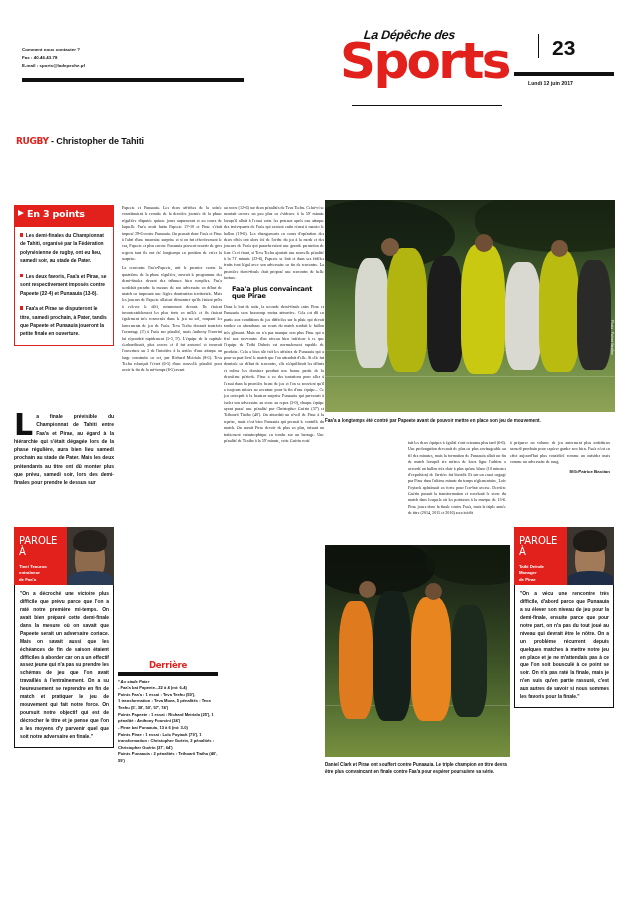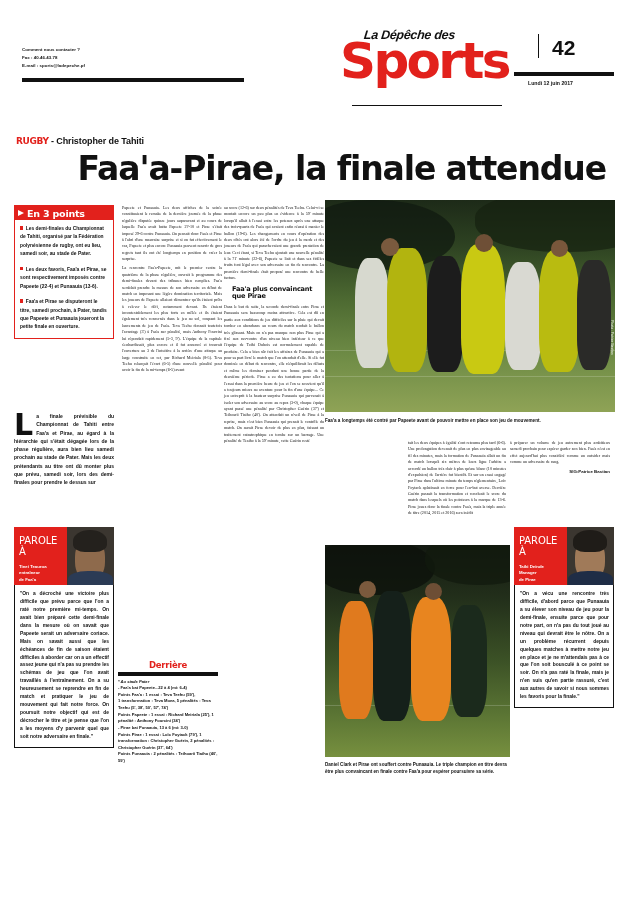--- a/index.html
+++ b/index.html
@@ -27,21 +27,21 @@
   .kicker{position:absolute;left:16px;top:136px;font-size:9px;font-weight:bold;color:#111;letter-spacing:-.1px;}
   .kicker .rug{color:#e2211c;font-family:"DejaVu Sans",sans-serif;letter-spacing:-.4px;}
   .kicker .dot{color:#111;}
   .headline{position:absolute;left:0;top:149px;width:606px;text-align:right;
     font-size:33px;font-weight:bold;color:#111;letter-spacing:-1.1px;
     font-family:"DejaVu Sans",sans-serif;}
 
   
   .points-box{position:absolute;left:14px;top:205px;width:100px;}
   .points-hd{background:#e2211c;color:#fff;font-weight:bold;font-size:9.5px;
-    padding:3px 4px 1px 4px;letter-spacing:-.2px;font-family:"DejaVu Sans",sans-serif;}
+    padding:3px 4px 8px 4px;letter-spacing:-.2px;font-family:"DejaVu Sans",sans-serif;}
   .points-hd .tri{display:inline-block;width:0;height:0;border-left:6px solid #fff;
     border-top:3.5px solid transparent;border-bottom:3.5px solid transparent;margin-right:3px;vertical-align:1px;}
   .points-body{border-left:1.4px solid #e2211c;border-right:1.4px solid #e2211c;border-bottom:1.4px solid #e2211c;
     padding:5px 5px 6px 5px;}
   .pt{font-size:4.9px;line-height:1.72;font-weight:bold;color:#111;margin-bottom:7px;}
   .pt:last-child{margin-bottom:0;}
   .sq{display:inline-block;width:3.2px;height:3.2px;background:#e2211c;margin-right:2.5px;vertical-align:.5px;}
 
   .lede{position:absolute;left:14px;top:412px;width:100px;font-size:5px;line-height:1.66;
     font-weight:bold;color:#111;text-align:justify;}
@@ -104,31 +104,30 @@
     </div>
     <div class="rule-left"></div>
 
     <div class="logo-wrap">
       <div class="logo-small">La Dépêche des</div>
       <div class="logo-big">Sports</div>
     </div>
     <div class="logo-underline"></div>
 
     <div class="vsep"></div>
-    <div class="pagenum">42</div>
+    <div class="pagenum">23</div>
     <div class="rule-right"></div>
     <div class="dateline">Lundi 12 juin 2017</div>
   </div>
 
   <div class="kicker">
     <span class="rug">RUGBY</span>
     <span class="dot">-</span>
     <span>Christopher de Tahiti</span>
   </div>
-  <div class="headline">Faa'a-Pirae, la finale attendue</div>
 
   <div class="points-box">
     <div class="points-hd">
       <span class="tri"></span><span>En 3 points</span>
     </div>
     <div class="points-body">
       <div class="pt"><span class="sq"></span><span>Les demi-finales du Championnat de Tahiti, organisé par la Fédération polynésienne de rugby, ont eu lieu, samedi soir, au stade de Pater.</span></div>
       <div class="pt"><span class="sq"></span><span>Les deux favoris, Faa'a et Pirae, se sont respectivement imposés contre Papeete (22-4) et Punaauia (13-6).</span></div>
       <div class="pt"><span class="sq"></span><span>Faa'a et Pirae se disputeront le titre, samedi prochain, à Pater, tandis que Papeete et Punaauia joueront la petite finale en ouverture.</span></div>
     </div>

